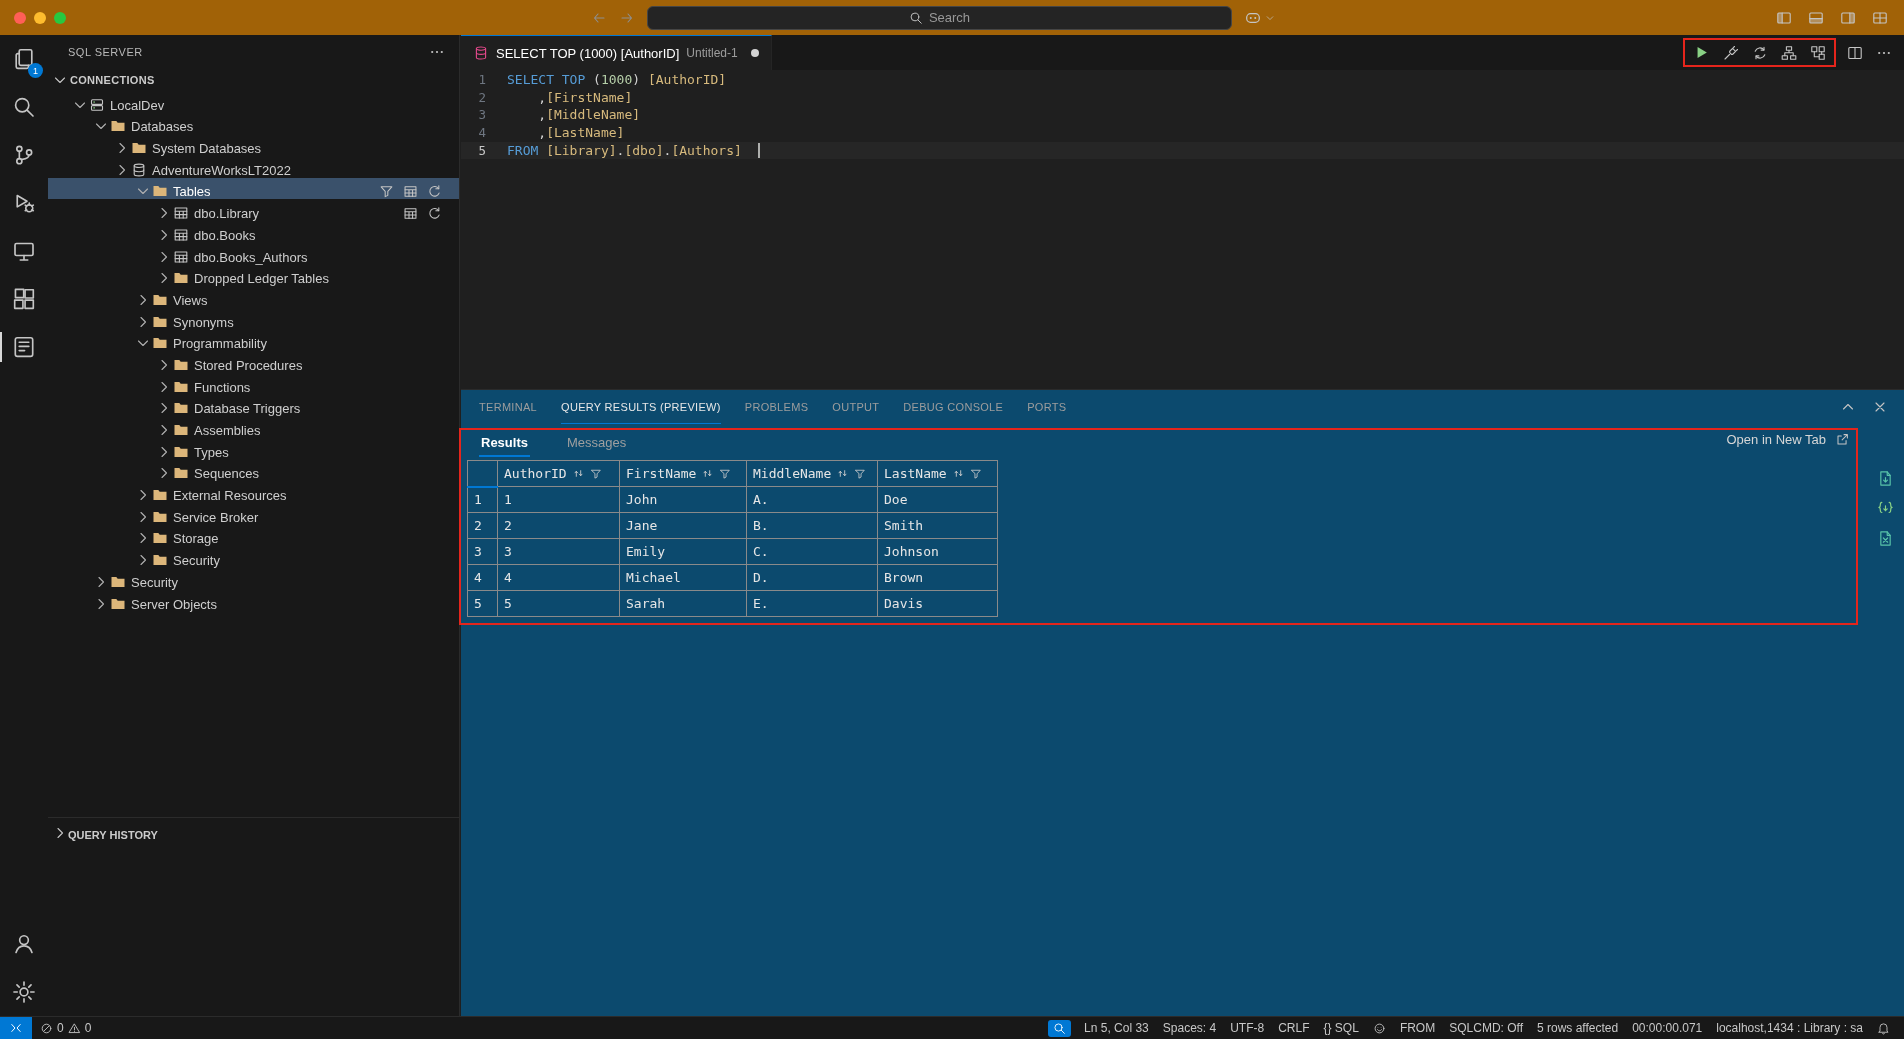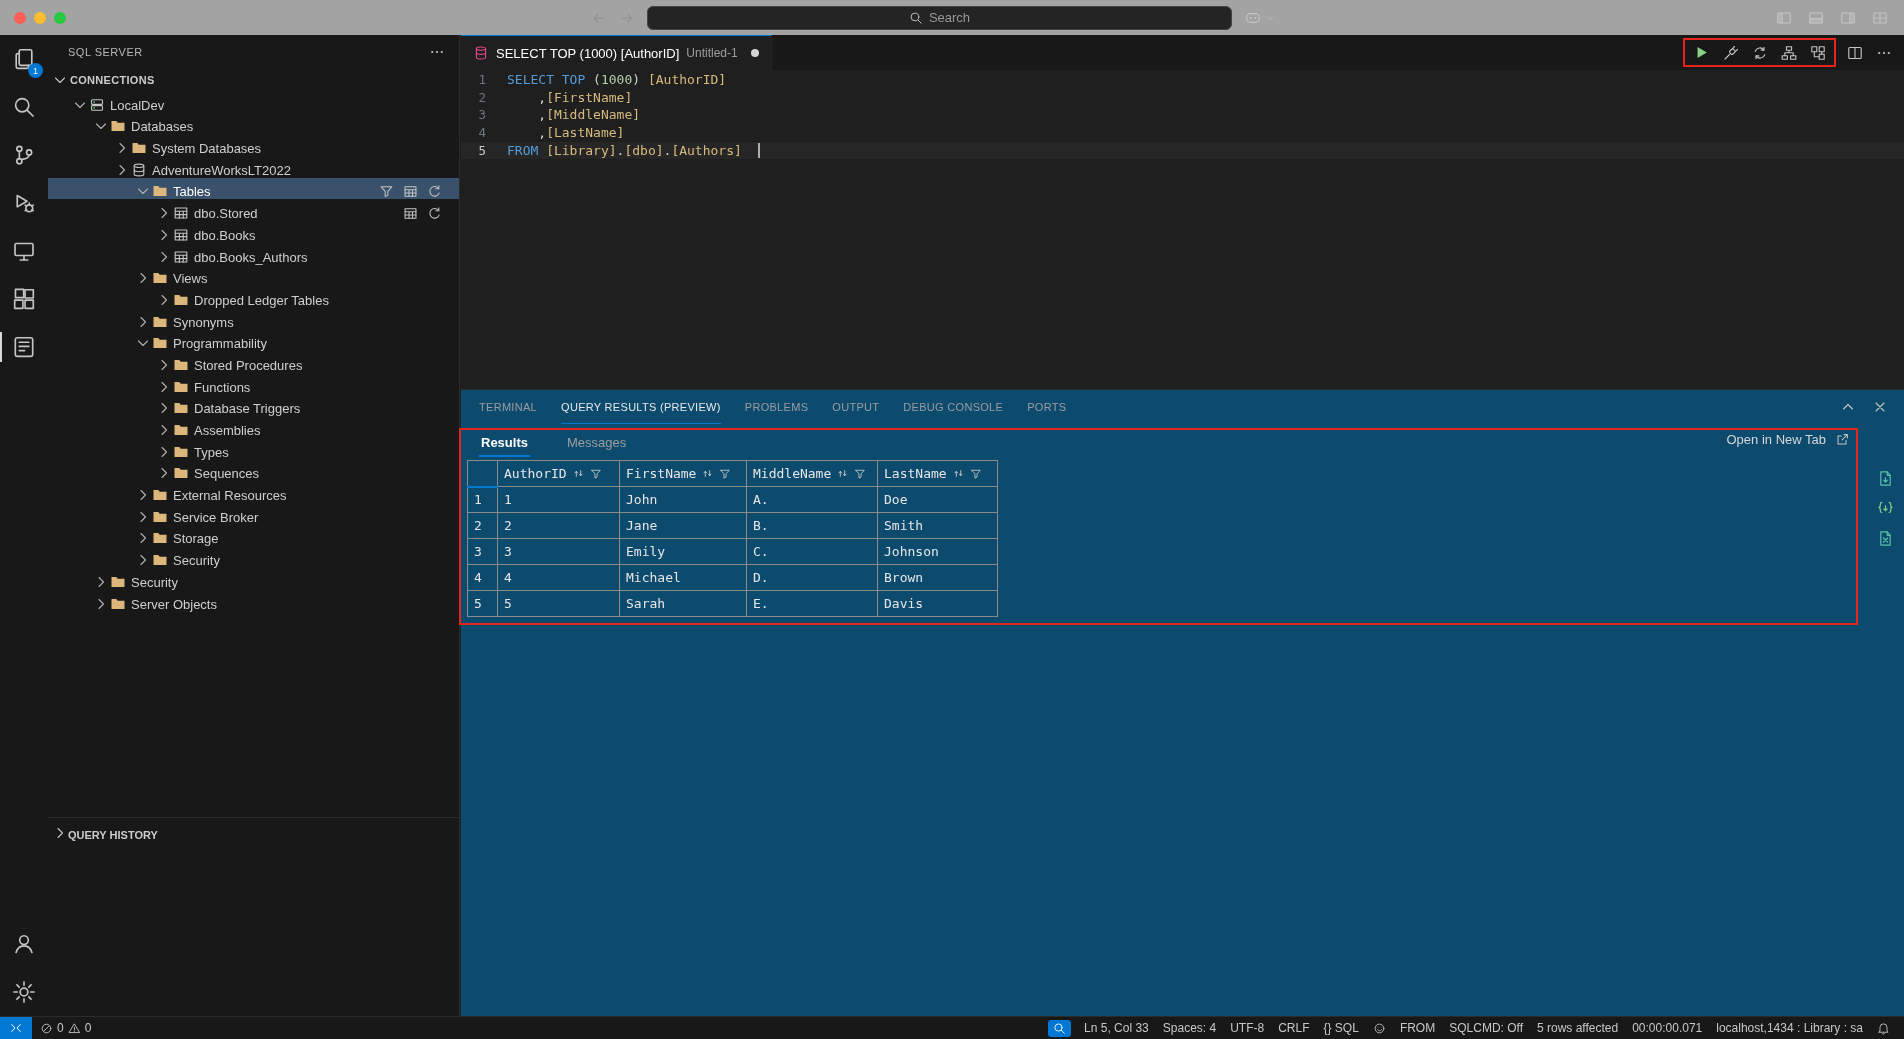--- a/index.html
+++ b/index.html
@@ -3,21 +3,21 @@
 <meta charset="utf-8">
 <style>
   *{margin:0;padding:0;box-sizing:border-box}
   html,body{width:1904px;height:1039px;overflow:hidden;background:#1f1f1f}
   body{font-family:"Liberation Sans",sans-serif;font-size:13px;color:#cccccc;position:relative}
   .ico{display:inline-flex;align-items:center;justify-content:center;color:#c5c5c5;flex:0 0 auto}
   .ico svg{display:block}
   .icon-btn{display:inline-flex;align-items:center;cursor:pointer}
 
   
-  .titlebar{position:absolute;top:0;left:0;right:0;height:35px;background:#a3a3a3;display:flex;align-items:center;z-index:20}
+  .titlebar{position:absolute;top:0;left:0;right:0;height:35px;background:#a16207;display:flex;align-items:center;z-index:20}
   .traffic-lights{display:flex;gap:8px;padding:0 14px;width:90px}
   .tl{width:12px;height:12px;border-radius:50%;cursor:pointer}
   .tl.c{background:#ff5f57}.tl.m{background:#febc2e}.tl.z{background:#28c840}
   .tb-center{flex:1;display:flex;align-items:center;justify-content:center;gap:12px}
   .nav-arrow{color:#8f8f8f;cursor:pointer}
   .search-box{width:585px;height:24px;background:#242424;border:1px solid #454545;border-radius:6px;display:flex;align-items:center;justify-content:center;gap:6px;color:#989898;cursor:pointer}
   .copilot-btn{display:flex;align-items:center;gap:3px;color:#c5c5c5;cursor:pointer}
   .tb-right{display:flex;gap:16px;padding-right:16px;color:#c5c5c5}
 
   
@@ -374,21 +374,21 @@
           <svg viewBox="0 0 16 16" width="16" height="16" fill="none" stroke="currentColor" stroke-width="1.1" stroke-linecap="round" stroke-linejoin="round">
             <path d="M6 3.5 10.5 8 6 12.5"></path>
           </svg>
         </span>
         <span class="ico ">
           <svg viewBox="0 0 16 16" width="16" height="16" fill="none" stroke="currentColor" stroke-width="1.1" stroke-linecap="round" stroke-linejoin="round">
             <rect x="2.2" y="3" width="11.6" height="10"></rect>
             <path d="M2.2 6.2h11.6M2.2 9.6h11.6M6.4 6.2v6.8M10.2 6.2v6.8"></path>
           </svg>
         </span>
-        <span class="lbl">dbo.Stored</span>
+        <span class="lbl">dbo.Library</span>
         <span class="row-actions">
           <span class="icon-btn">
             <span class="ico ">
               <svg viewBox="0 0 16 16" width="15" height="15" fill="none" stroke="currentColor" stroke-width="1.1" stroke-linecap="round" stroke-linejoin="round">
                 <rect x="2.2" y="3" width="11.6" height="10"></rect>
                 <path d="M2.2 6.2h11.6M2.2 9.6h11.6M6.4 6.2v6.8M10.2 6.2v6.8"></path>
               </svg>
             </span>
           </span>
           <span class="icon-btn">
@@ -422,45 +422,45 @@
           </svg>
         </span>
         <span class="ico ">
           <svg viewBox="0 0 16 16" width="16" height="16" fill="none" stroke="currentColor" stroke-width="1.1" stroke-linecap="round" stroke-linejoin="round">
             <rect x="2.2" y="3" width="11.6" height="10"></rect>
             <path d="M2.2 6.2h11.6M2.2 9.6h11.6M6.4 6.2v6.8M10.2 6.2v6.8"></path>
           </svg>
         </span>
         <span class="lbl">dbo.Books_Authors</span>
       </div>
+      <div class="tree-row" style="padding-left:108px">
+        <span class="ico chev">
+          <svg viewBox="0 0 16 16" width="16" height="16" fill="none" stroke="currentColor" stroke-width="1.1" stroke-linecap="round" stroke-linejoin="round">
+            <path d="M6 3.5 10.5 8 6 12.5"></path>
+          </svg>
+        </span>
+        <span class="ico ">
+          <svg viewBox="0 0 16 16" width="16" height="16" fill="none" stroke="currentColor" stroke-width="1.1" stroke-linecap="round" stroke-linejoin="round">
+            <path fill="#dcb67a" stroke="none" d="M1.5 3h4.8l1.4 1.7h6.8V13h-13z"></path>
+          </svg>
+        </span>
+        <span class="lbl">Dropped Ledger Tables</span>
+      </div>
       <div class="tree-row" style="padding-left:87px">
         <span class="ico chev">
           <svg viewBox="0 0 16 16" width="16" height="16" fill="none" stroke="currentColor" stroke-width="1.1" stroke-linecap="round" stroke-linejoin="round">
             <path d="M6 3.5 10.5 8 6 12.5"></path>
           </svg>
         </span>
         <span class="ico ">
           <svg viewBox="0 0 16 16" width="16" height="16" fill="none" stroke="currentColor" stroke-width="1.1" stroke-linecap="round" stroke-linejoin="round">
             <path fill="#dcb67a" stroke="none" d="M1.5 3h4.8l1.4 1.7h6.8V13h-13z"></path>
           </svg>
         </span>
         <span class="lbl">Views</span>
-      </div>
-      <div class="tree-row" style="padding-left:108px">
-        <span class="ico chev">
-          <svg viewBox="0 0 16 16" width="16" height="16" fill="none" stroke="currentColor" stroke-width="1.1" stroke-linecap="round" stroke-linejoin="round">
-            <path d="M6 3.5 10.5 8 6 12.5"></path>
-          </svg>
-        </span>
-        <span class="ico ">
-          <svg viewBox="0 0 16 16" width="16" height="16" fill="none" stroke="currentColor" stroke-width="1.1" stroke-linecap="round" stroke-linejoin="round">
-            <path fill="#dcb67a" stroke="none" d="M1.5 3h4.8l1.4 1.7h6.8V13h-13z"></path>
-          </svg>
-        </span>
-        <span class="lbl">Dropped Ledger Tables</span>
       </div>
       <div class="tree-row" style="padding-left:87px">
         <span class="ico chev">
           <svg viewBox="0 0 16 16" width="16" height="16" fill="none" stroke="currentColor" stroke-width="1.1" stroke-linecap="round" stroke-linejoin="round">
             <path d="M6 3.5 10.5 8 6 12.5"></path>
           </svg>
         </span>
         <span class="ico ">
           <svg viewBox="0 0 16 16" width="16" height="16" fill="none" stroke="currentColor" stroke-width="1.1" stroke-linecap="round" stroke-linejoin="round">
             <path fill="#dcb67a" stroke="none" d="M1.5 3h4.8l1.4 1.7h6.8V13h-13z"></path>

